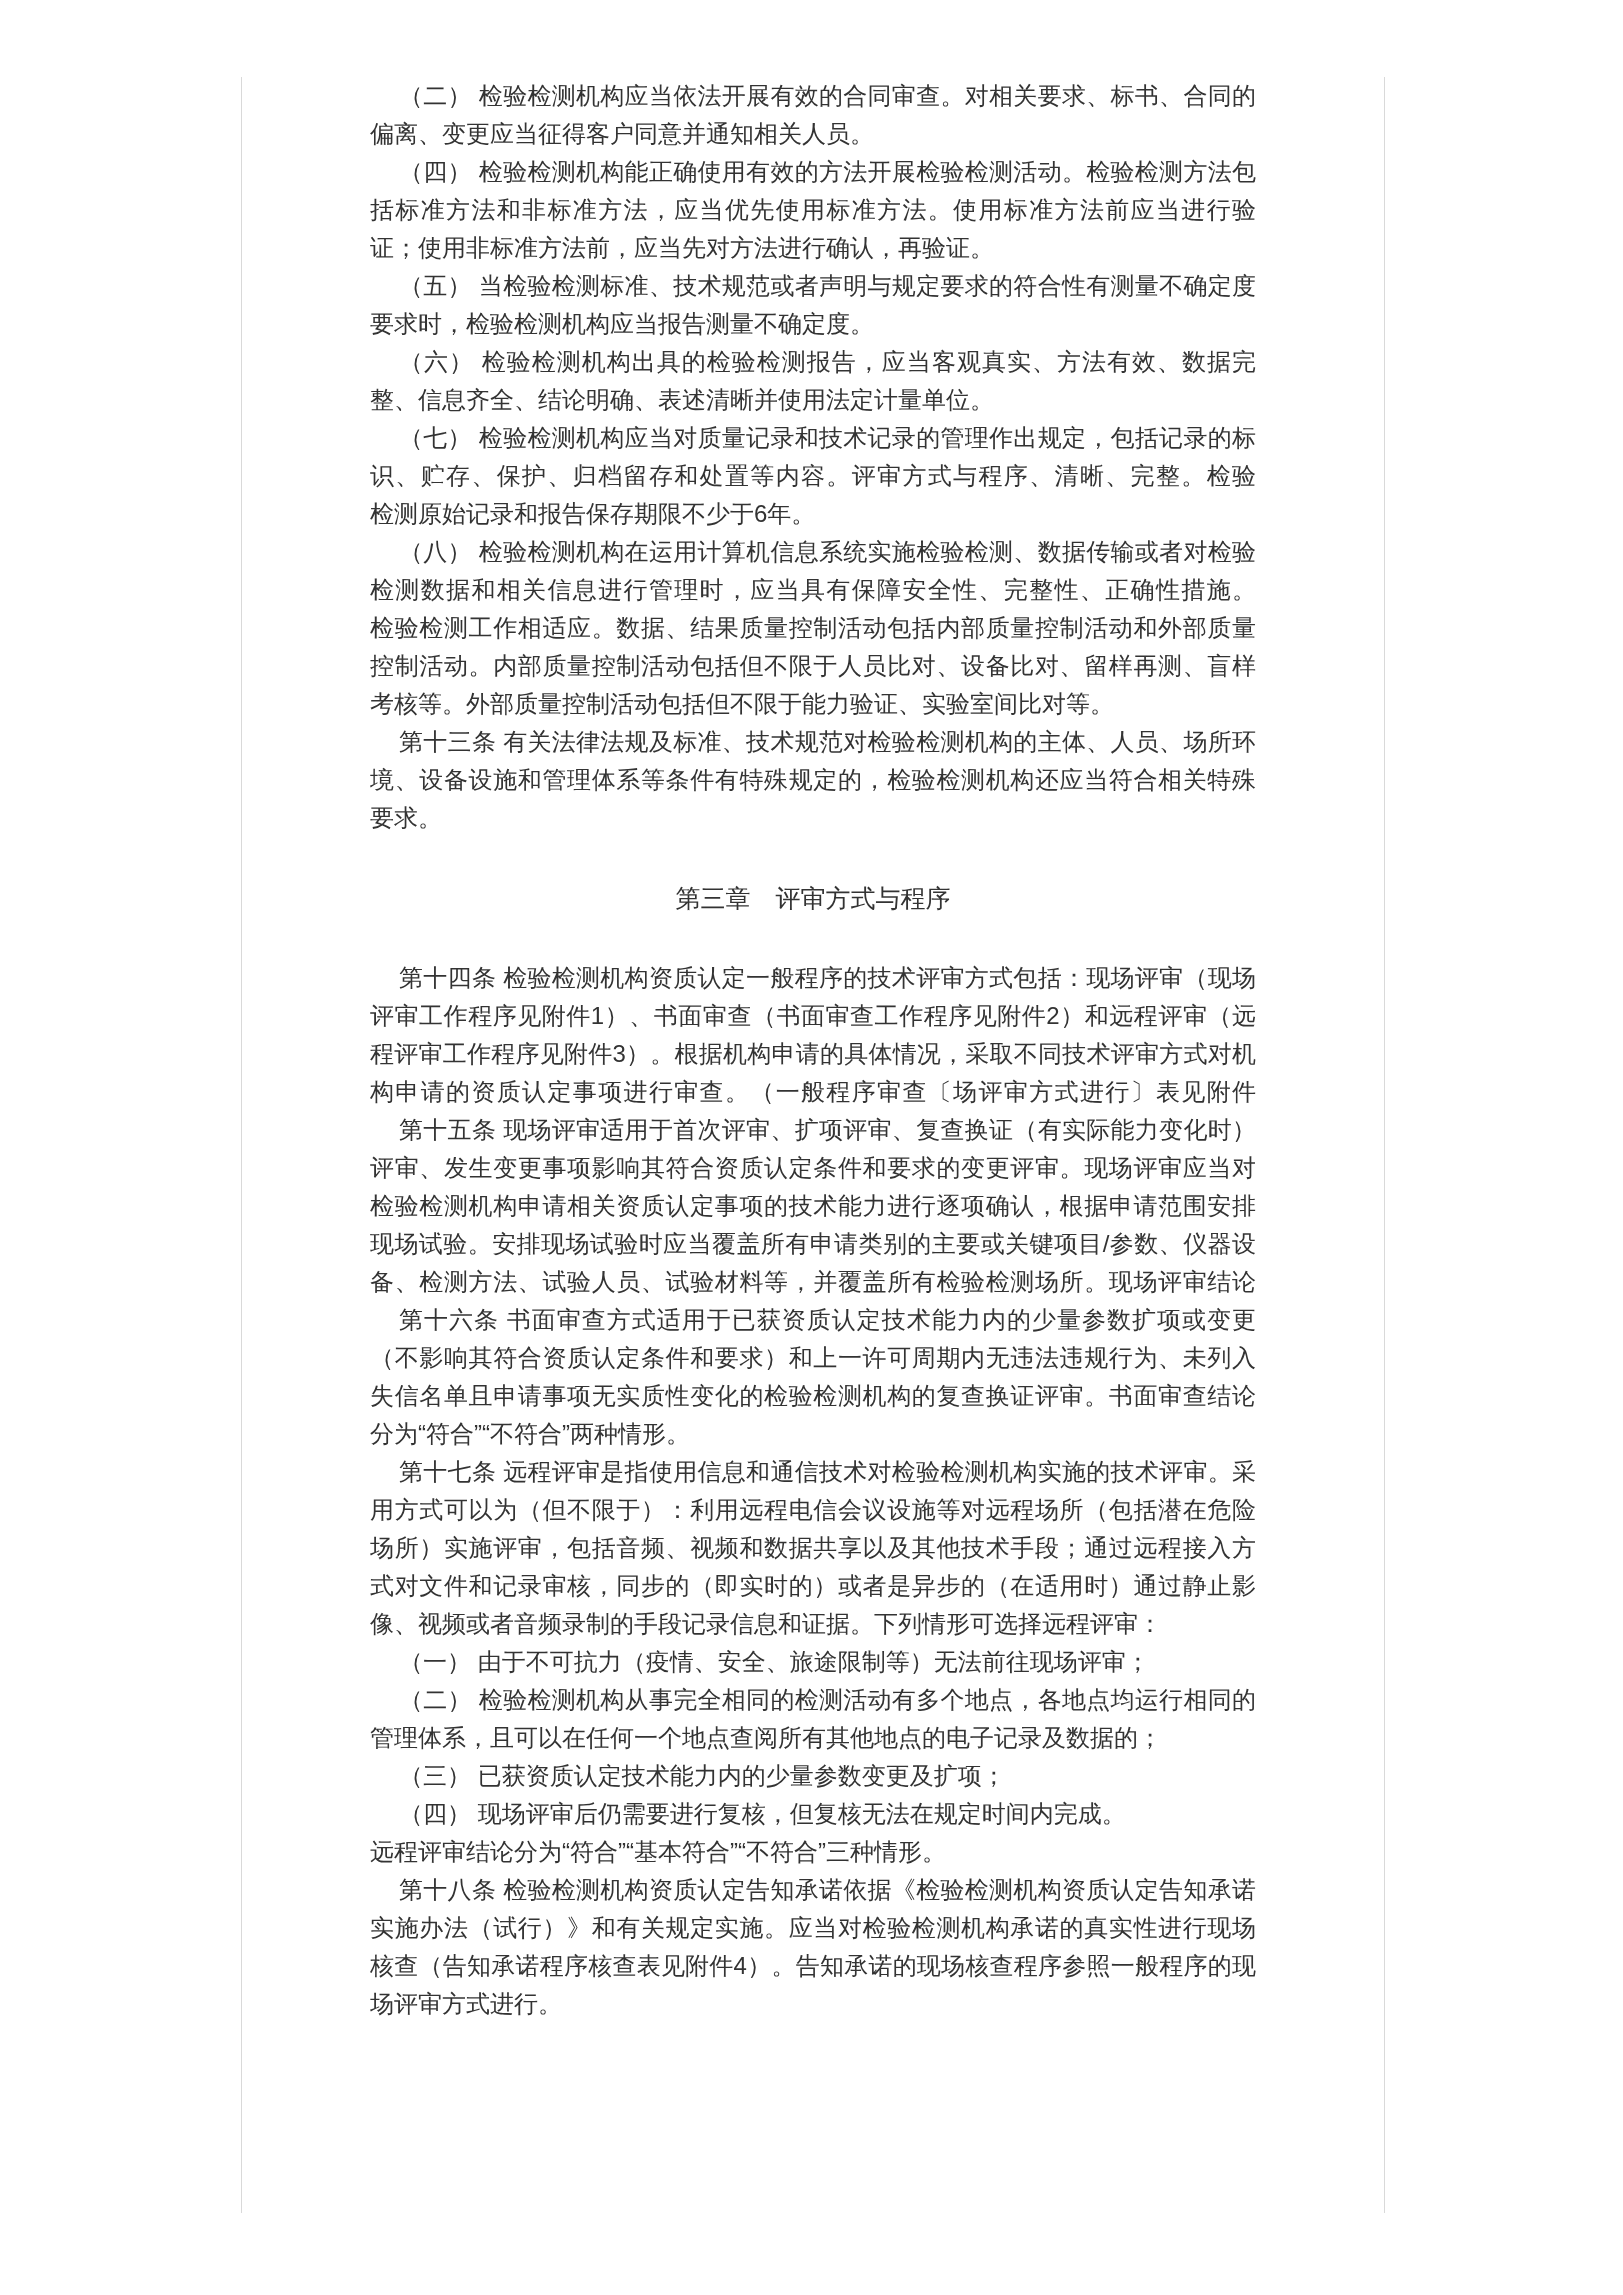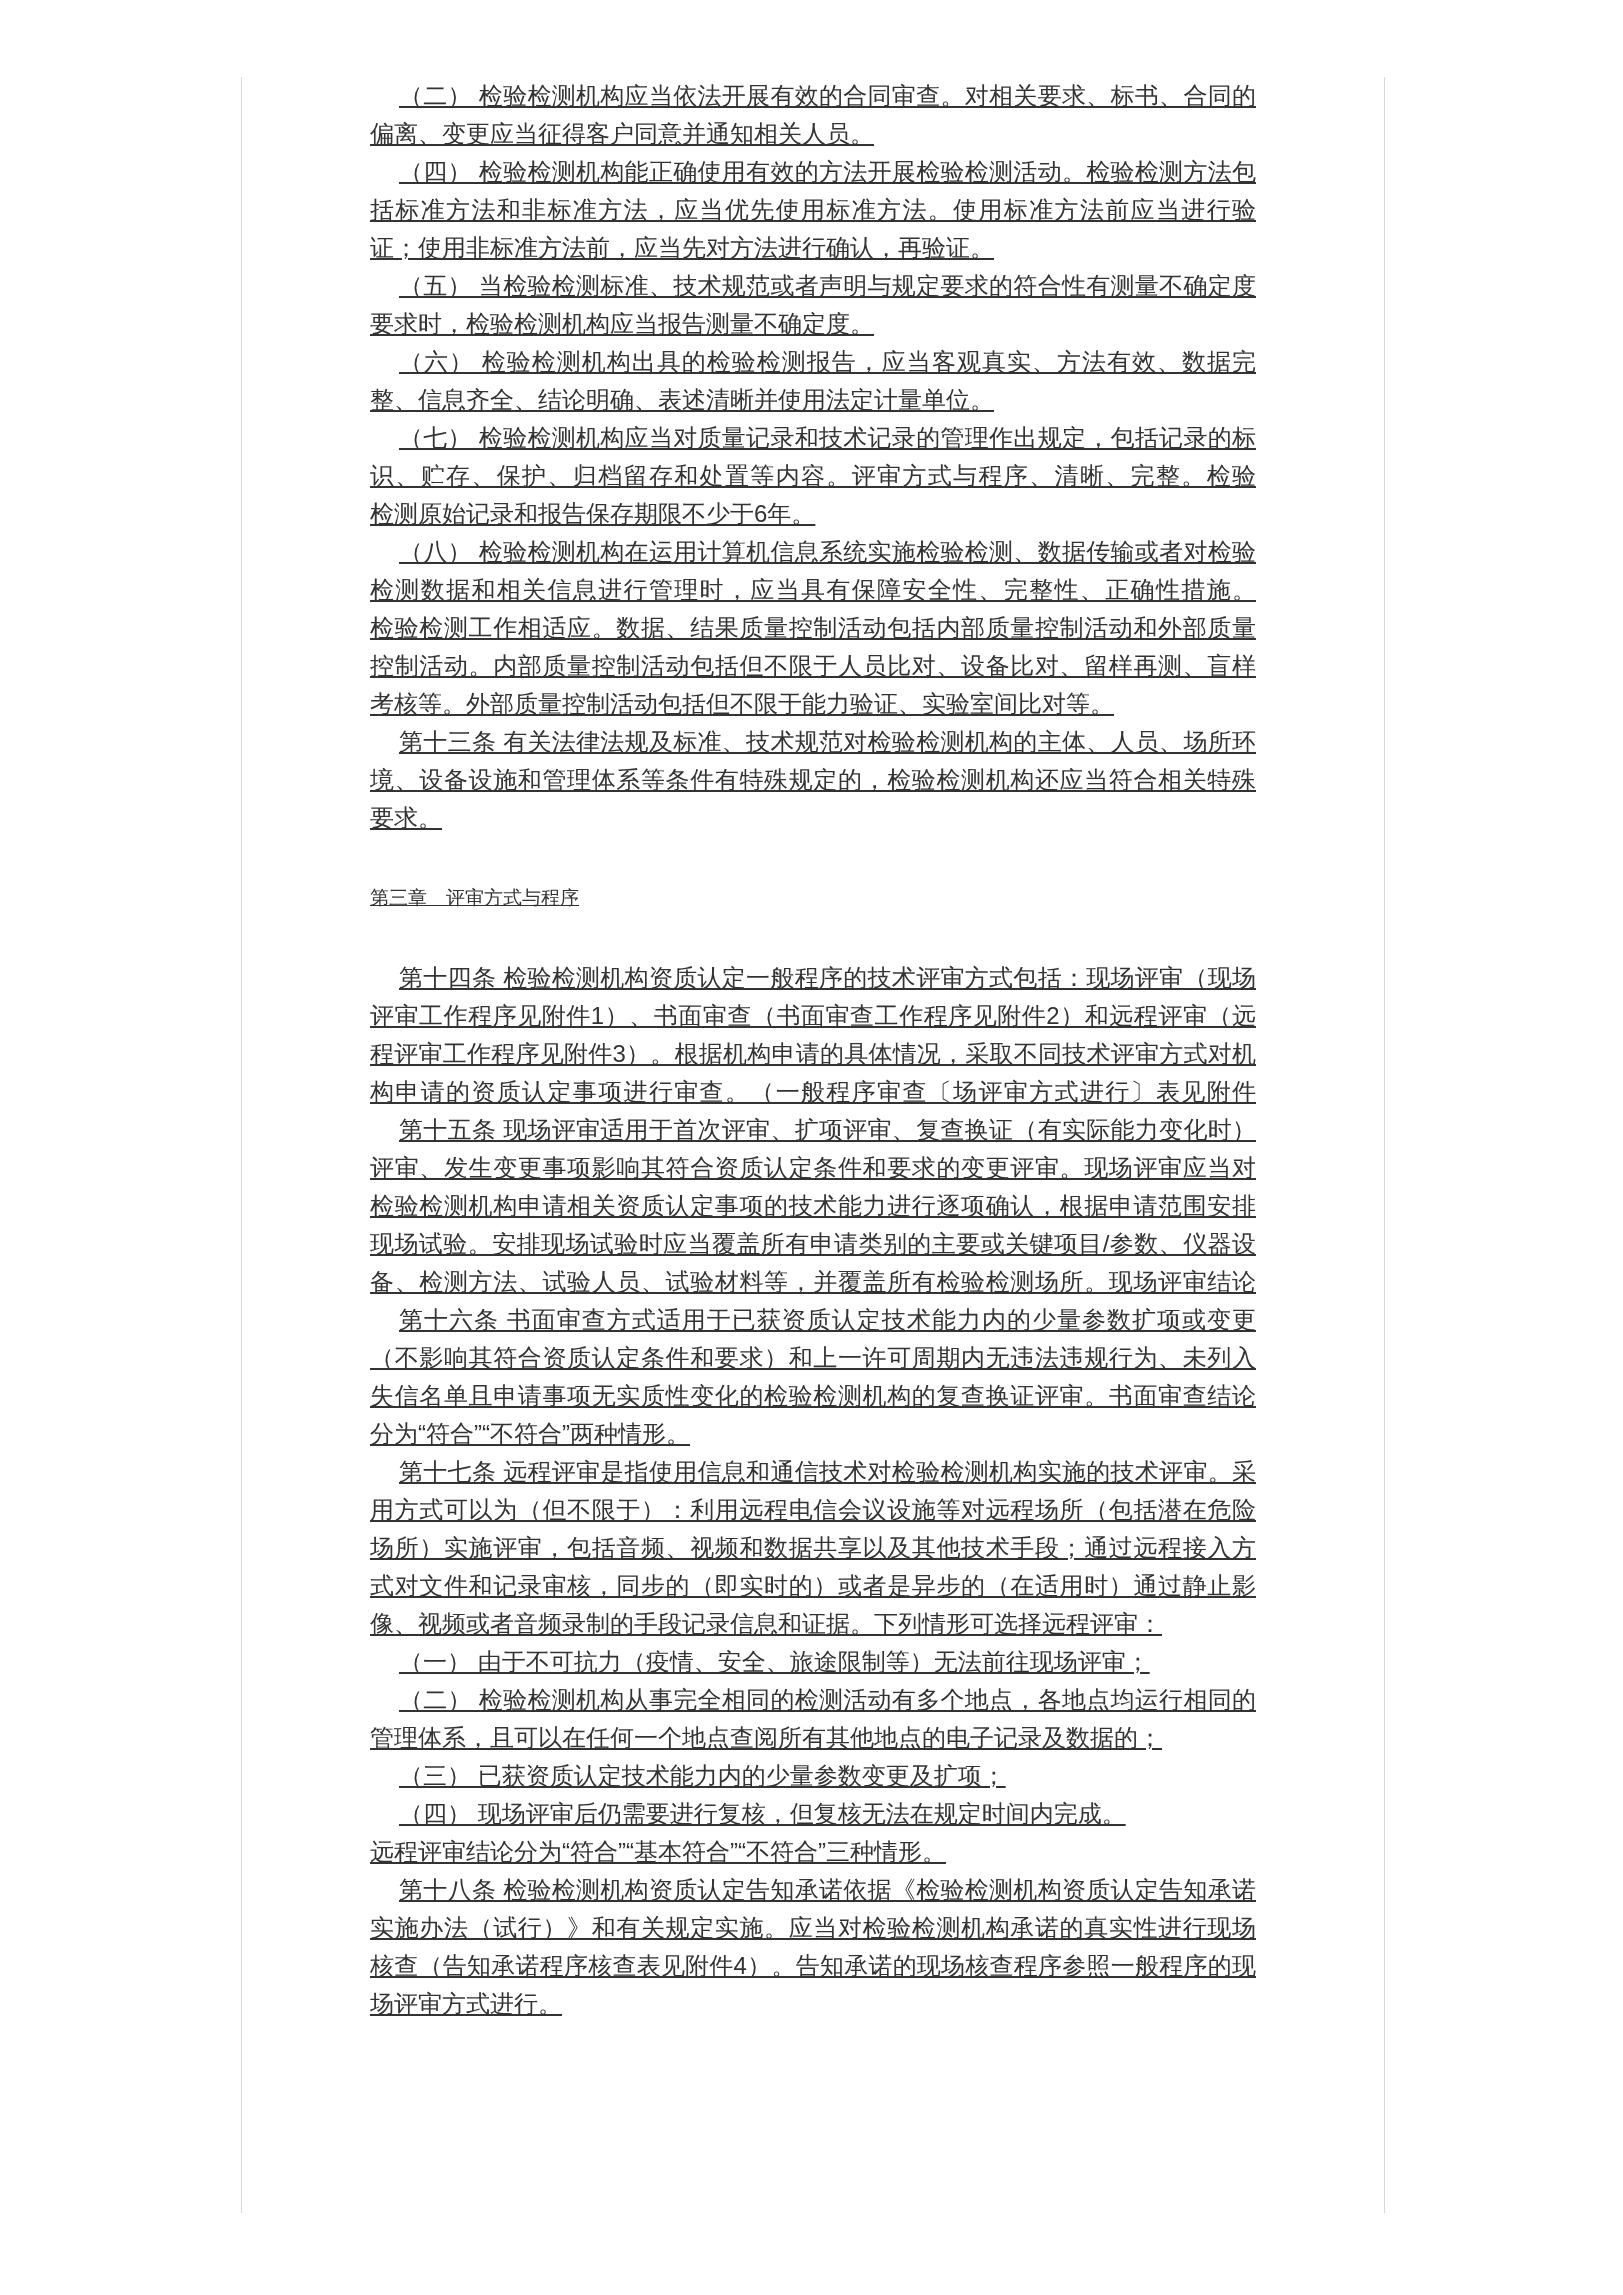--- a/index.html
+++ b/index.html
@@ -21,41 +21,41 @@
     left: 241px;
     top: 77px;
     width: 1144px;
     height: 2136px;
     box-sizing: border-box;
     border-left: 1px solid #d9d9d9;
     border-right: 1px solid #d9d9d9;
     padding: 0 128px;
     color: #333333;
     overflow: hidden;
-    text-decoration: underline;
   }
   .line {
     font-size: 24px;
     line-height: 38px;
     height: 38px;
     overflow: hidden;
     color: #333333;
   }
   .line.indent { padding-left: 29px; }
   .line.just {
     text-align: justify;
     text-align-last: justify;
     text-justify: inter-character;
   }
   .chapter-heading {
-    font-size: 19px;
+    font-size: 25px;
     font-weight: normal;
     line-height: 38px;
     height: 38px;
     margin: 42px 0;
+    text-align: center;
     color: #333333;
   }
 </style>
 </head>
 <body>
 
 <div class="canvas">
   <div class="article">
     <div>
         <div class="line indent just">（二） 检验检测机构应当依法开展有效的合同审查。对相关要求、标书、合同的</div>

